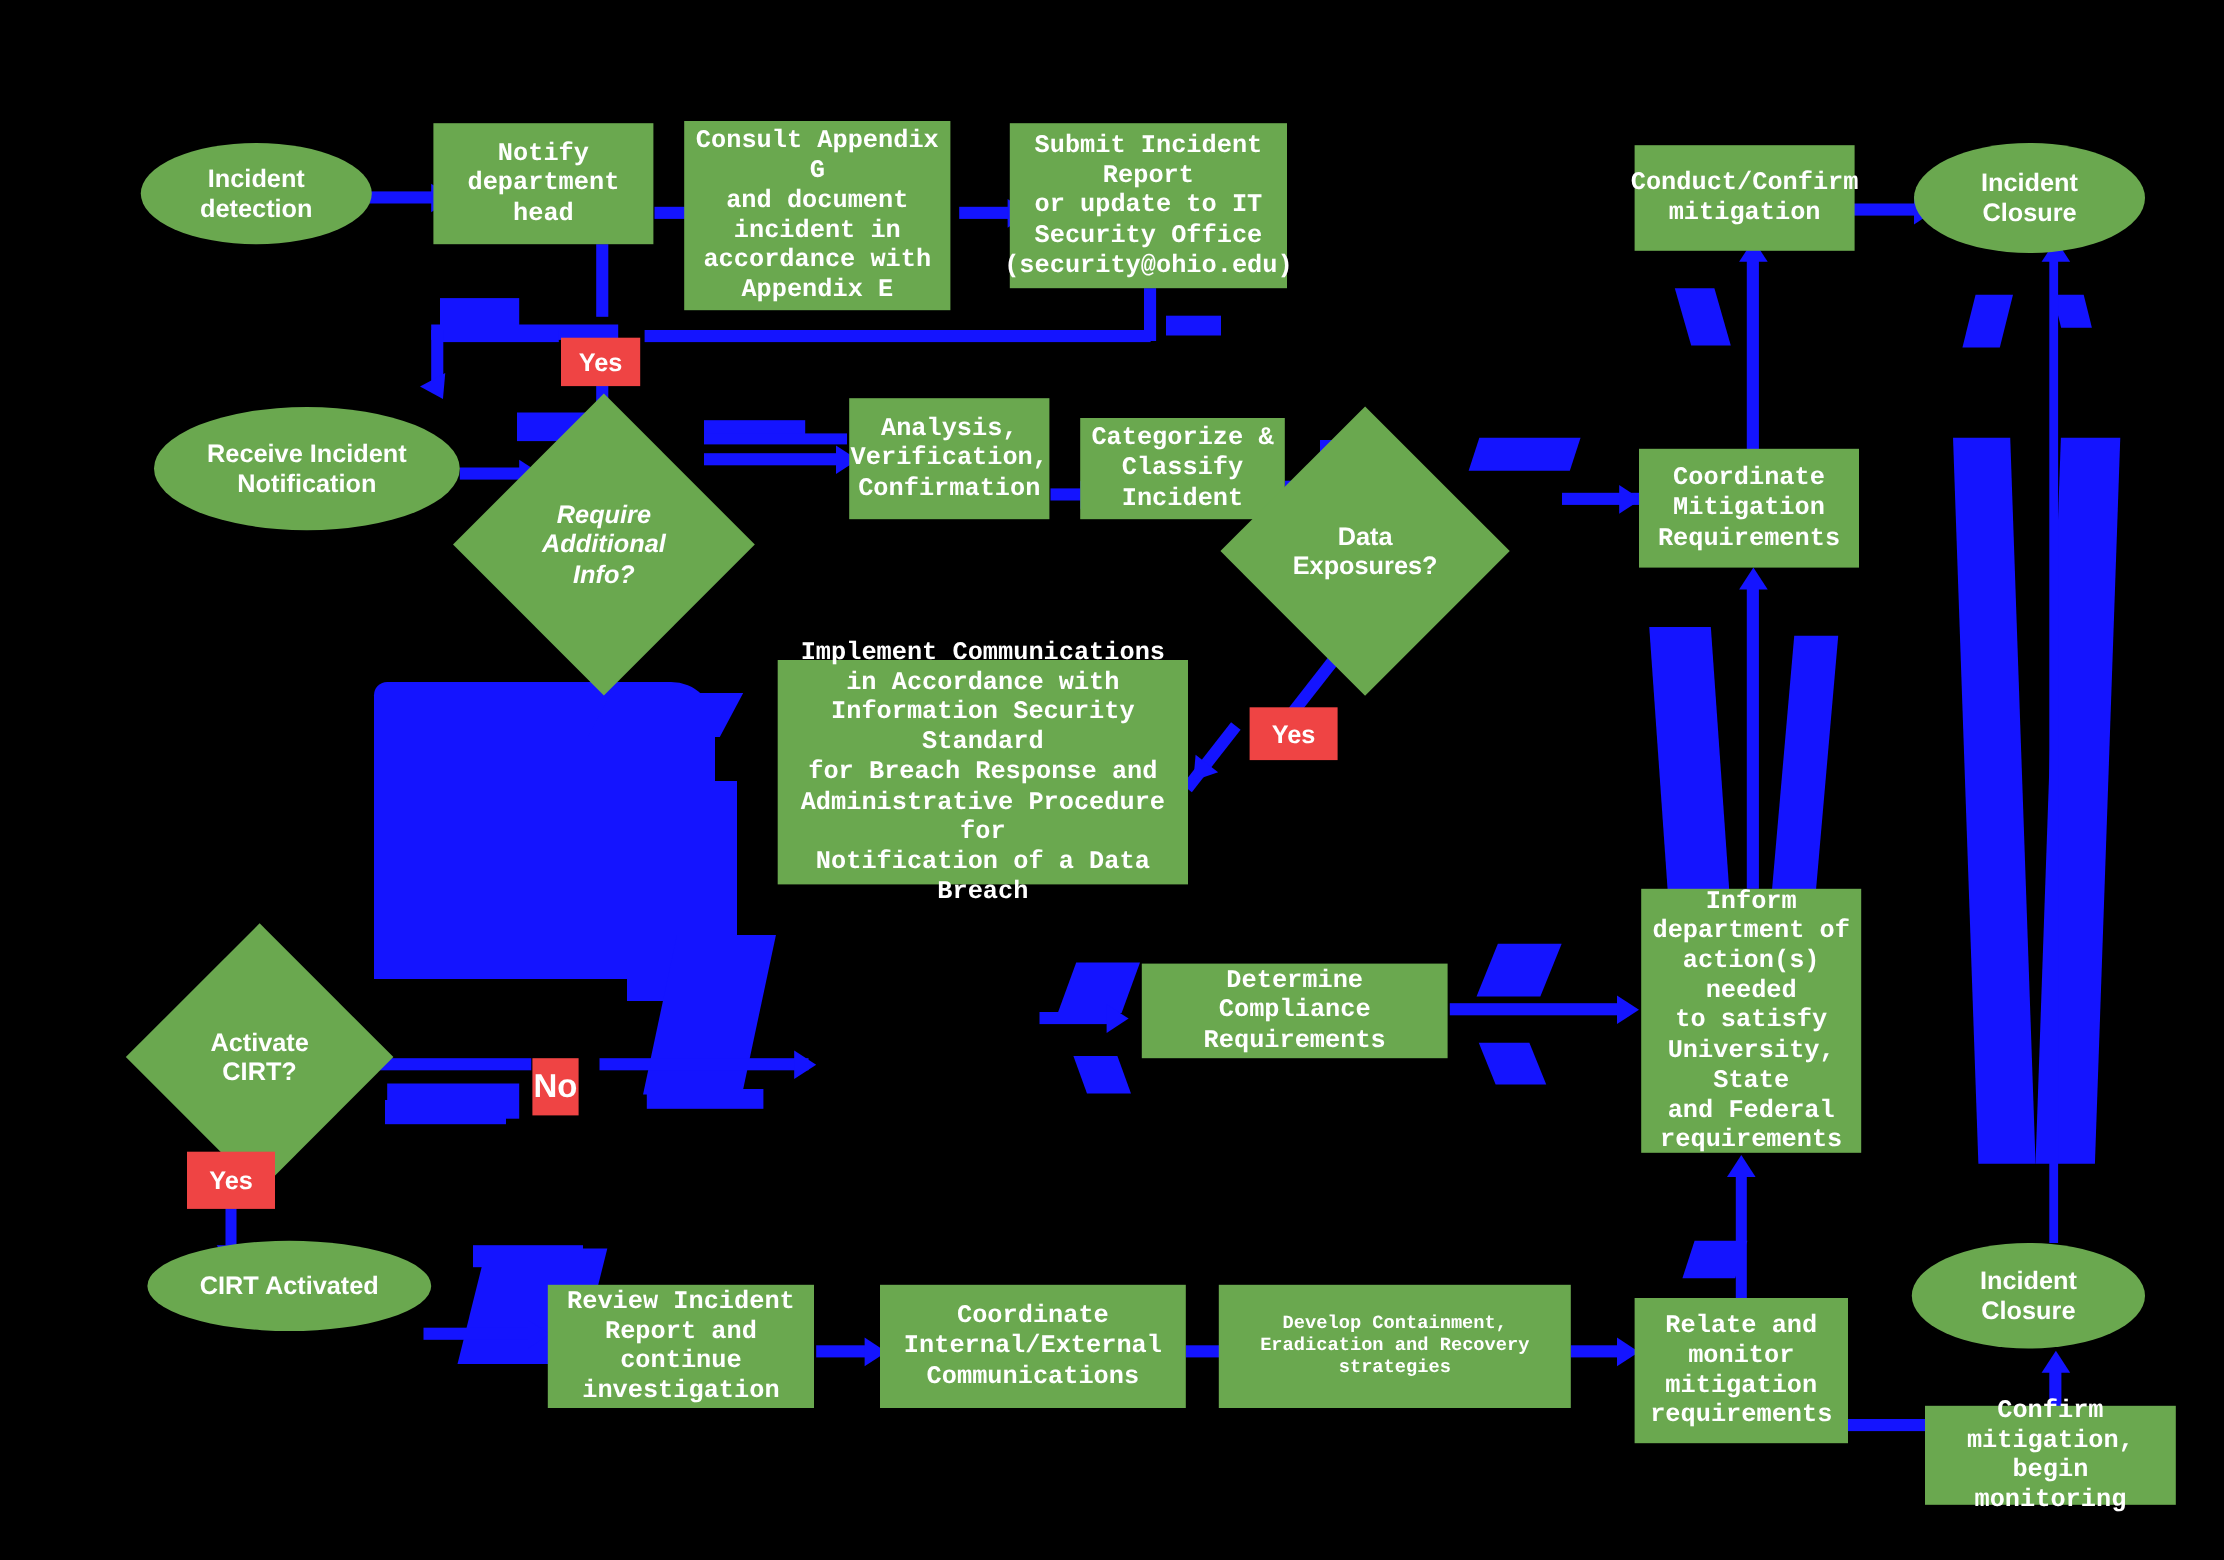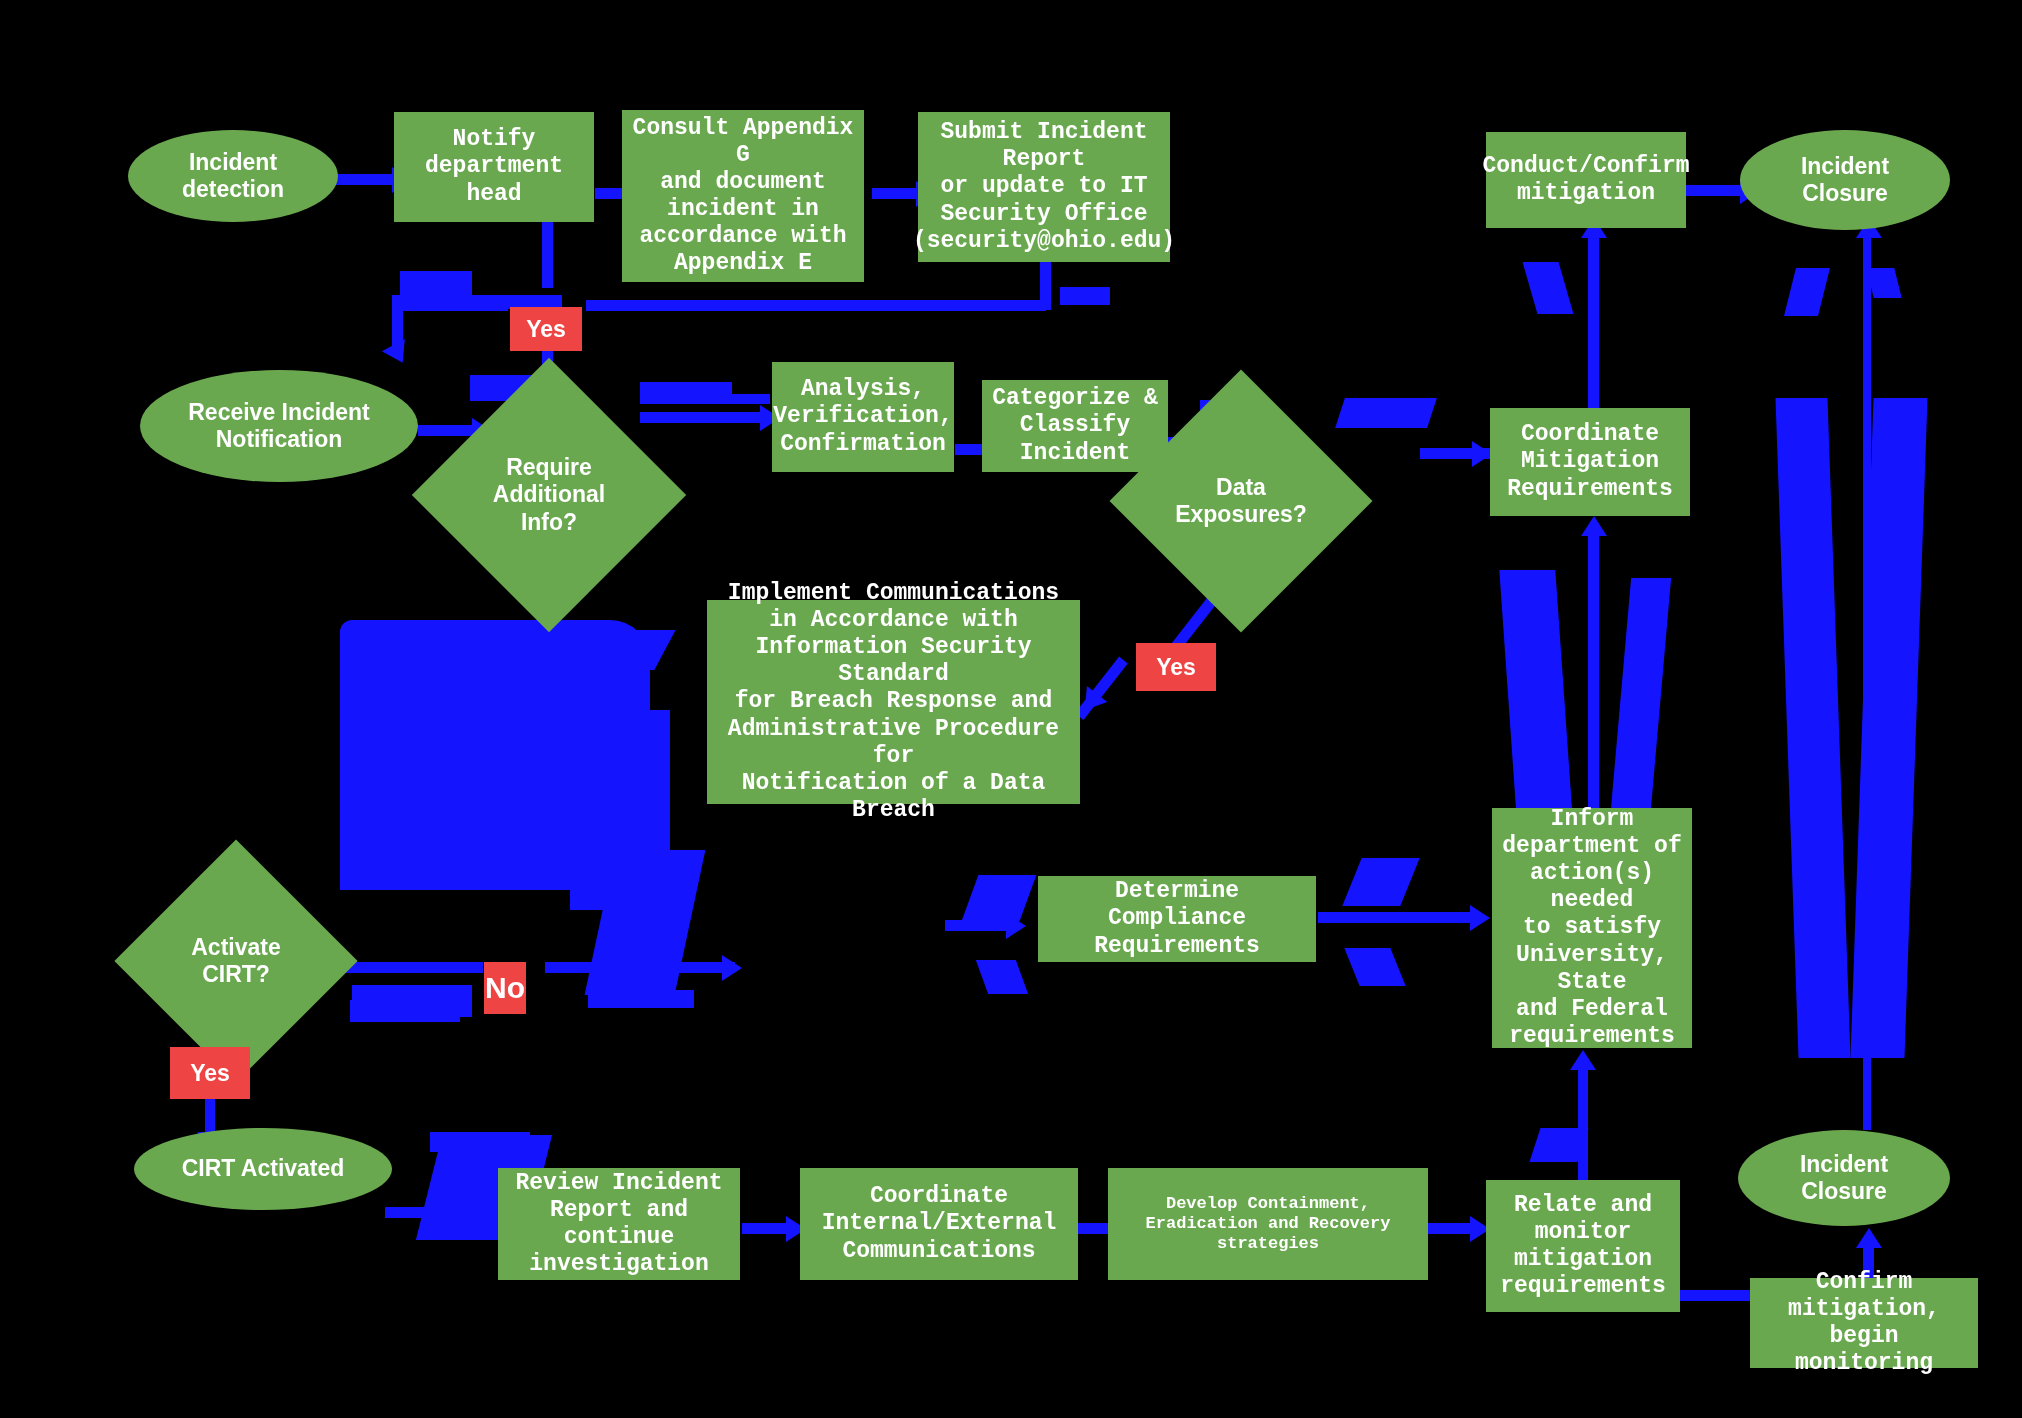--- a/index.html
+++ b/index.html
@@ -227,21 +227,21 @@
   <div class="node rect" style="left:918px;top:112px;width:252px;height:150px;font-size:23px;">Submit Incident Report
 or update to IT
 Security Office
 (security@ohio.edu)</div>
 
   <div class="label-chip" style="left:510px;top:288px;width:72px;height:44px;font-size:23px;">Yes</div>
 
   <div class="node ell" style="left:140px;top:370px;width:278px;height:112px;font-size:23px;">Receive Incident
 Notification</div>
 
-  <div class="node diamond" style="left:452px;top:398px;width:194px;height:194px;font-size:23px;">
+  <div class="node diamond" style="left:452px;top:398px;width:194px;height:194px;font-size:23px;font-style:italic;">
     <div class="dia-shape"></div>
     <div class="dia-label">Require
 Additional
 Info?</div>
   </div>
 
   <div class="node rect" style="left:772px;top:362px;width:182px;height:110px;font-size:23px;">Analysis,
 Verification,
 Confirmation</div>
 

